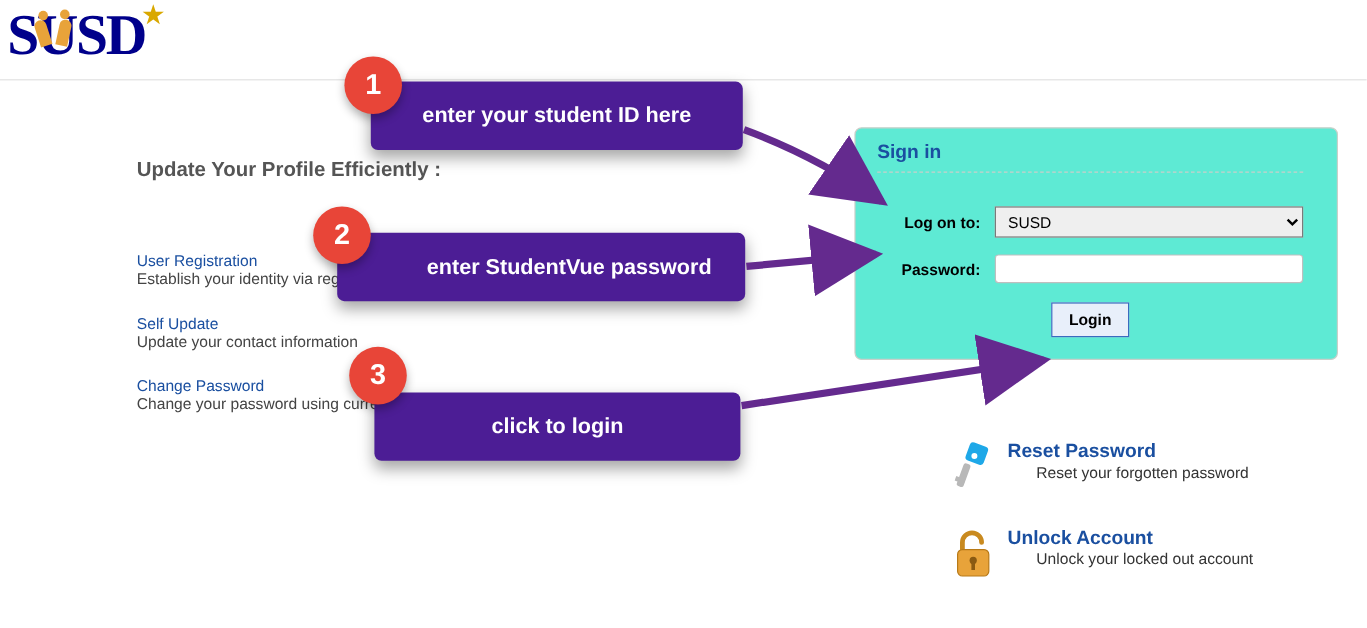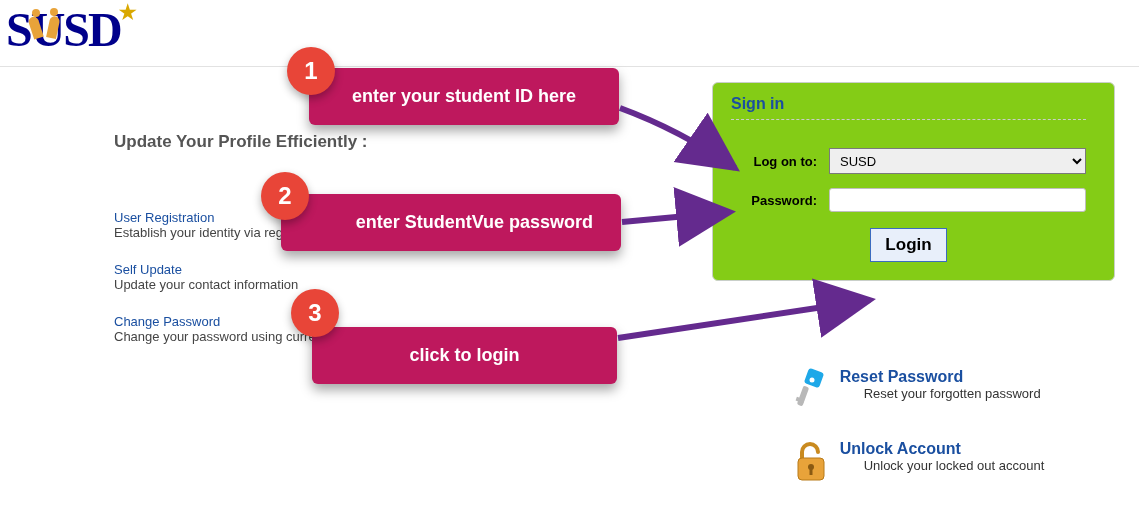--- a/index.html
+++ b/index.html
@@ -52,26 +52,26 @@
   }
 
   .side-links { position: absolute; top: 210px; left: 114px; width: 320px; }
   .side-links .item { margin-bottom: 22px; }
   .side-links a { color: #1a4fa0; text-decoration: none; display: block; font-size: 13px; }
   .side-links .desc { color: #444; font-size: 13px; }
 
   
   .signin-box {
     position: absolute;
-    top: 82px; left: 712px;
+    top: 106px; left: 712px;
     width: 403px;
     border: 1px solid #c9cfc9;
     border-radius: 6px;
     padding: 12px 28px 18px 18px;
-    background: #84cc16;
+    background: #5eead4;
   }
   .signin-title {
     color: #1a4fa0;
     font-weight: bold;
     font-size: 16px;
     border-bottom: 1px dashed #c9cfc9;
     padding-bottom: 6px;
     margin-bottom: 28px;
   }
   .form-row { display: flex; align-items: center; margin-bottom: 14px; }
@@ -83,37 +83,37 @@
   .form-row select {
     flex: 1; height: 26px; border: 1px solid #7a7a7a; background:#efefef;
     font-size: 13px; padding: 1px 6px;
   }
   .login-btn-row { text-align: center; margin-top: 16px; }
   .login-btn {
     padding: 6px 14px;
     border: 1px solid #3b6bbf;
     background: #e8effa;
     font-weight: bold;
-    font-size: 17px;
+    font-size: 13px;
     cursor: pointer;
   }
 
   
   .help-block { position: absolute; left: 792px; width: 320px; }
   .help-block.reset { top: 368px; }
   .help-block.unlock { top: 440px; }
   .help-block .icon-col { display:inline-block; width: 40px; vertical-align: top; }
   .help-block .text-col { display:inline-block; vertical-align: top; margin-left: 4px; }
   .help-block a { color: #1a4fa0; font-weight: bold; font-size: 16px; text-decoration: none; }
   .help-block .desc { color: #333; font-size: 13px; padding-left: 24px; }
 
   
   .callout {
     position: absolute;
-    background: #be185d;
+    background: #4c1d95;
     color: #fff;
     font-size: 18px;
     font-weight: bold;
     padding: 18px 28px;
     border-radius: 6px;
     box-shadow: 0 6px 12px rgba(0,0,0,0.35);
     white-space: nowrap;
   }
   .badge {
     position: absolute;

